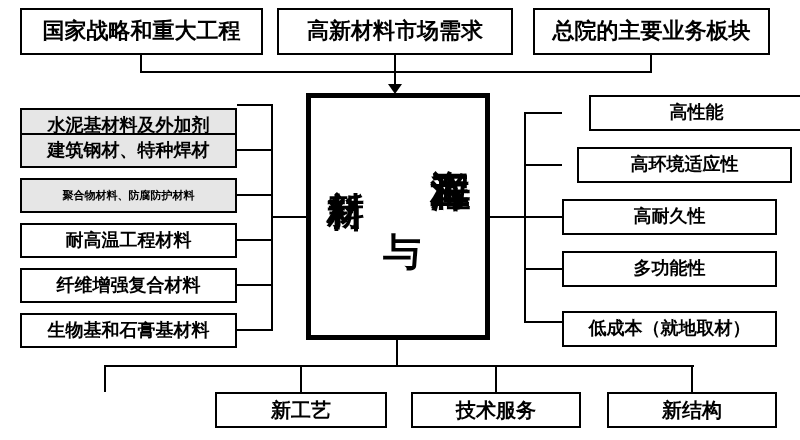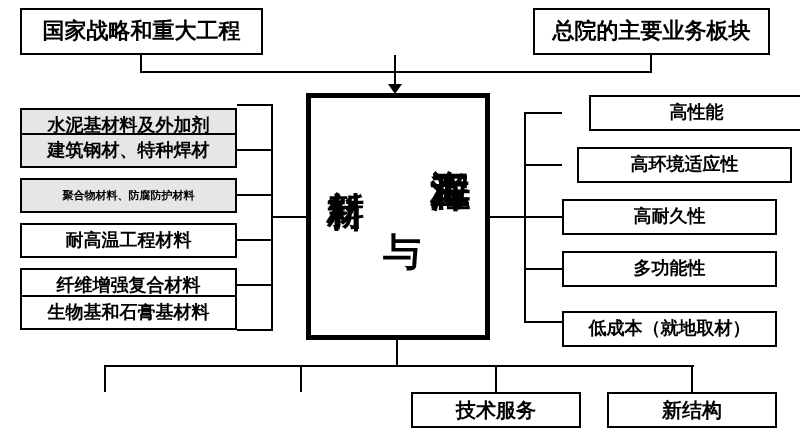--- a/index.html
+++ b/index.html
@@ -41,40 +41,41 @@
     border-left:7px solid transparent;border-right:7px solid transparent;
     border-top:10px solid var(--line);
   }
 </style>
 </head>
 <body>
 
 <div class="canvas">
 
   <div class="box top-box" style="left:20px;width:243px;">国家战略和重大工程</div>
+  <div class="box top-box" style="left:277px;width:236px;">高新材料市场需求</div>
   <div class="box top-box" style="left:533px;width:237px;">总院的主要业务板块</div>
 
   <div class="vline" style="left:140px;top:55px;width:2px;height:18px;"></div>
   <div class="vline" style="left:650px;top:55px;width:2px;height:18px;"></div>
   <div class="hline" style="left:140px;top:71px;width:512px;height:2px;"></div>
   <div class="vline" style="left:394px;top:55px;width:2px;height:30px;"></div>
   <div class="arrow-down" style="left:388px;top:84px;"></div>
 
   <div class="box center-box">
     <span class="vtext vt-main">海洋工程</span>
     <span class="vtext vt-and">与</span>
     <span class="vtext vt-sub">新材料</span>
   </div>
 
   <div class="box left-box gray" style="top:72px;margin-top:36px;">水泥基材料及外加剂</div>
   <div class="box left-box gray" style="top:133px;">建筑钢材、特种焊材</div>
   <div class="box left-box gray small-text" style="top:178px;">聚合物材料、防腐防护材料</div>
   <div class="box left-box" style="top:223px;">耐高温工程材料</div>
   <div class="box left-box" style="top:268px;">纤维增强复合材料</div>
-  <div class="box left-box" style="top:295px;">生物基和石膏基材料</div>
+  <div class="box left-box" style="top:313px;">生物基和石膏基材料</div>
 
   <div class="hline" style="left:237px;top:104px;width:36px;height:2px;"></div>
   <div class="hline" style="left:237px;top:149px;width:36px;height:2px;"></div>
   <div class="hline" style="left:237px;top:194px;width:36px;height:2px;"></div>
   <div class="hline" style="left:237px;top:239px;width:36px;height:2px;"></div>
   <div class="hline" style="left:237px;top:284px;width:36px;height:2px;"></div>
   <div class="hline" style="left:237px;top:329px;width:36px;height:2px;"></div>
   <div class="vline" style="left:271px;top:104px;width:2px;height:227px;"></div>
   <div class="hline" style="left:271px;top:216px;width:35px;height:2px;"></div>
 
@@ -92,16 +93,17 @@
   <div class="hline" style="left:526px;top:268px;width:36px;height:2px;"></div>
   <div class="hline" style="left:526px;top:321px;width:36px;height:2px;"></div>
 
   <div class="vline" style="left:396px;top:340px;width:2px;height:26px;"></div>
   <div class="hline" style="left:104px;top:365px;width:590px;height:2px;"></div>
   <div class="vline" style="left:104px;top:365px;width:2px;height:27px;"></div>
   <div class="vline" style="left:300px;top:365px;width:2px;height:27px;"></div>
   <div class="vline" style="left:495px;top:365px;width:2px;height:27px;"></div>
   <div class="vline" style="left:691px;top:365px;width:2px;height:27px;"></div>
 
+  <div class="box bottom-box" style="left:215px;width:172px;">新工艺</div>
   <div class="box bottom-box" style="left:411px;width:170px;">技术服务</div>
   <div class="box bottom-box" style="left:607px;width:170px;">新结构</div>
 
 </div>
 
 </body></html>

